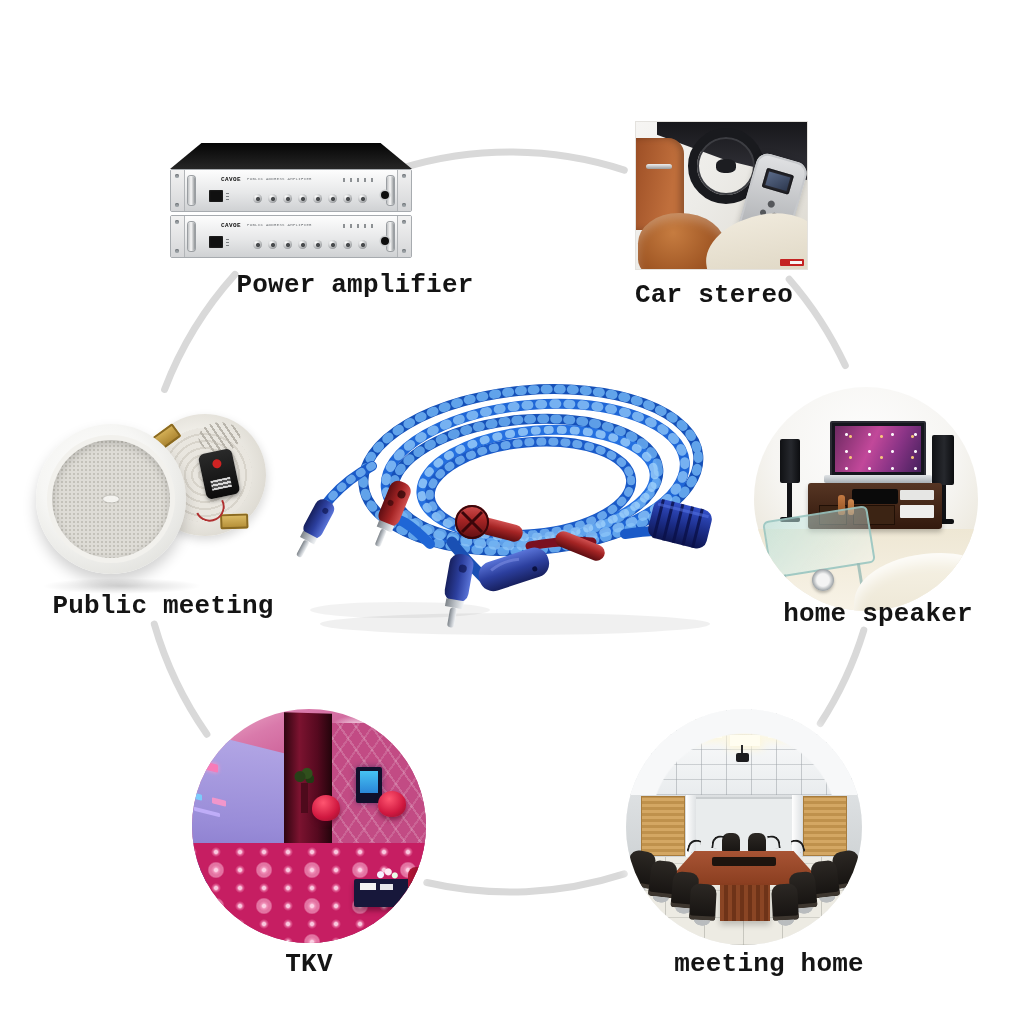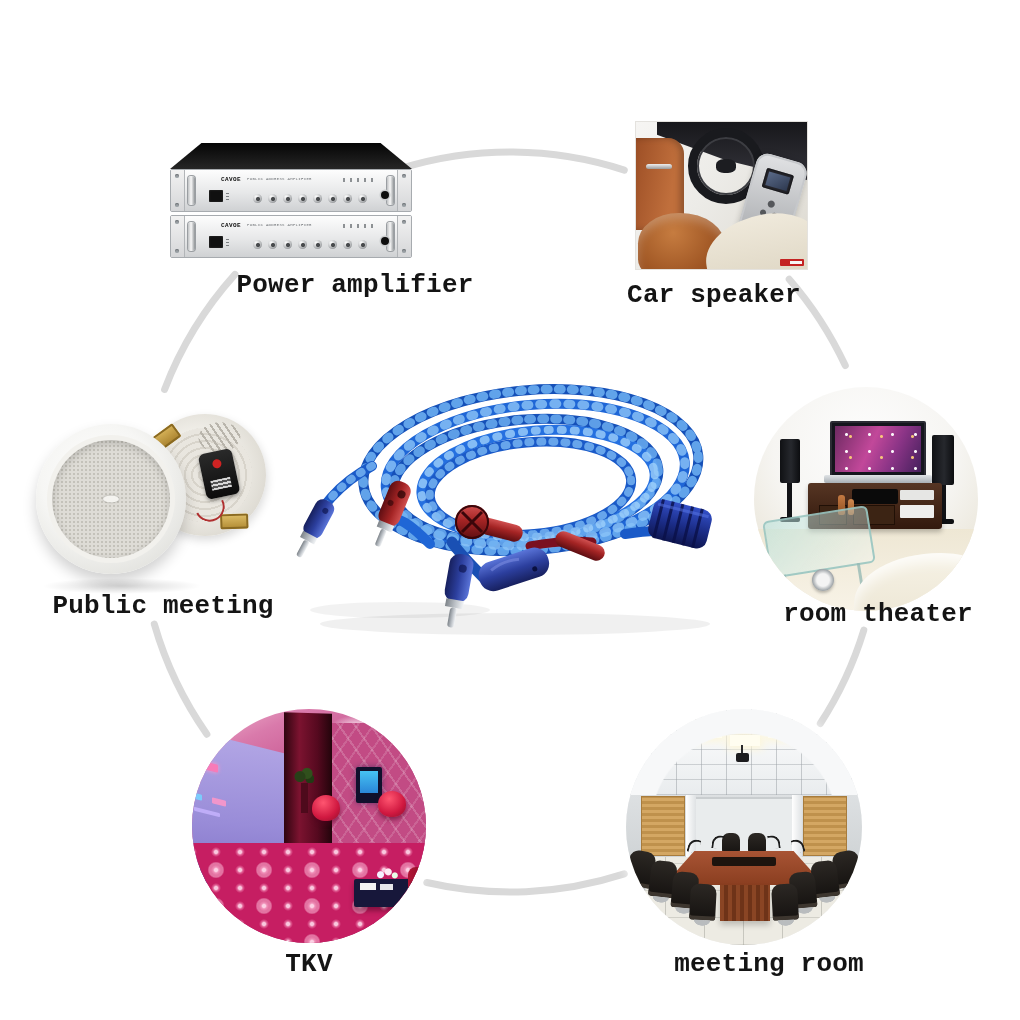--- a/index.html
+++ b/index.html
@@ -309,21 +309,21 @@
     <div class="car-wheel"></div>
     <div class="car-console">
       <div class="car-screen"></div>
       <div class="car-btns"></div>
       <div class="car-shift"></div>
     </div>
     <div class="car-seat"></div>
     <div class="car-ivory"></div>
     <div class="car-logo"></div>
   </div>
-  <div class="app-label" style="left:714px;top:268px;">Car speaker</div>
+  <div class="app-label" style="left:714px;top:268px;">Car stereo</div>
 
   <div class="spk">
     <div class="spk-back">
       <div class="spk-vents"></div>
       <div class="spk-xfmr"></div>
       <div class="spk-magnet"></div>
       <div class="spk-xfmr2"></div>
       <div class="spk-wire"></div>
     </div>
     <div class="spk-shadow"></div>
@@ -352,21 +352,21 @@
     <div class="ht-tv">
       <div class="ht-tv-scr"></div>
     </div>
     <div class="ht-stand"></div>
     <div class="ht-bottle1"></div>
     <div class="ht-bottle2"></div>
     <div class="ht-table"></div>
     <div class="ht-clock"></div>
     <div class="ht-sofa"></div>
   </div>
-  <div class="app-label" style="left:878px;top:587px;">room theater</div>
+  <div class="app-label" style="left:878px;top:587px;">home speaker</div>
 
   <div class="disc tkv">
     <div class="tkv-flare"></div>
     <div class="tkv-wall"></div>
     <div class="tkv-screen">
       <span class="k-mark k1"></span>
       <span class="k-mark k2"></span>
       <span class="k-mark k3"></span>
       <span class="k-mark k4"></span>
     </div>
@@ -408,21 +408,21 @@
     <div class="mr-mic mr-m4"></div>
     <div class="mr-chair mr-cl1"></div>
     <div class="mr-chair mr-cl2"></div>
     <div class="mr-chair mr-cl3"></div>
     <div class="mr-chair mr-cl4"></div>
     <div class="mr-chair mr-cr1"></div>
     <div class="mr-chair mr-cr2"></div>
     <div class="mr-chair mr-cr3"></div>
     <div class="mr-chair mr-cr4"></div>
   </div>
-  <div class="app-label" style="left:769px;top:937px;">meeting room</div>
+  <div class="app-label" style="left:769px;top:937px;">meeting home</div>
 
   <svg class="cable" width="450" height="268" viewBox="0 0 450 268">
     <defs>
       <linearGradient id="gBlueBody" x1="0" y1="0" x2="0" y2="1">
         <stop offset="0" stop-color="#5a74d8"></stop>
           <stop offset="0.5" stop-color="#2c3f9e"></stop>
           <stop offset="1" stop-color="#17205e"></stop>
       </linearGradient>
       <linearGradient id="gRedBody" x1="0" y1="0" x2="0" y2="1">
         <stop offset="0" stop-color="#d05050"></stop>

